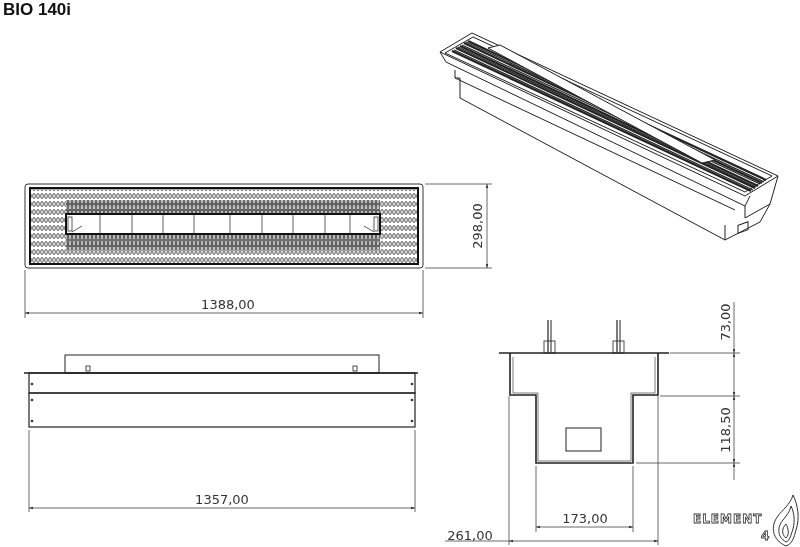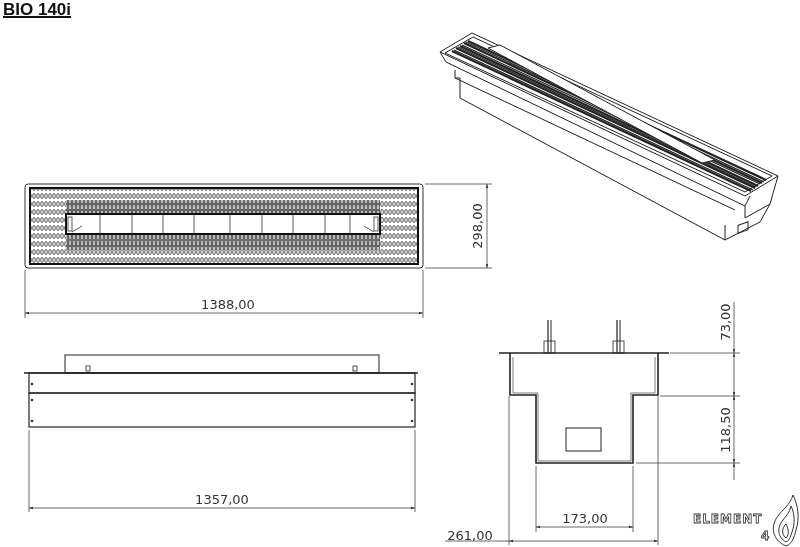--- a/index.html
+++ b/index.html
@@ -1,17 +1,17 @@
 <!DOCTYPE html>
 <html><head>
 <meta charset="utf-8">
 <style>
   html,body{margin:0;padding:0;background:#fff;}
   body{width:800px;height:547px;position:relative;overflow:hidden;font-family:"DejaVu Sans",sans-serif;}
-  #title{position:absolute;left:3px;top:0px;font-family:"Liberation Sans",sans-serif;font-weight:bold;font-size:17px;color:#111;text-decoration:underline;text-decoration-thickness:2px;}
+  #title{position:absolute;left:3px;top:0px;font-family:"Liberation Sans",sans-serif;font-weight:bold;font-size:17px;color:#111;text-decoration-thickness:2px;}
   svg{position:absolute;left:0;top:0;}
   .dim{font-family:"DejaVu Sans",sans-serif;font-size:13px;fill:#333;}
   .logo{font-family:"DejaVu Sans",sans-serif;font-size:12px;font-weight:bold;fill:#fff;stroke:#333;stroke-width:0.8;letter-spacing:1px;}
 </style>
 </head>
 <body>
 
 <div id="title">BIO 140i</div>
 
 <svg width="800" height="547" viewBox="0 0 800 547">

